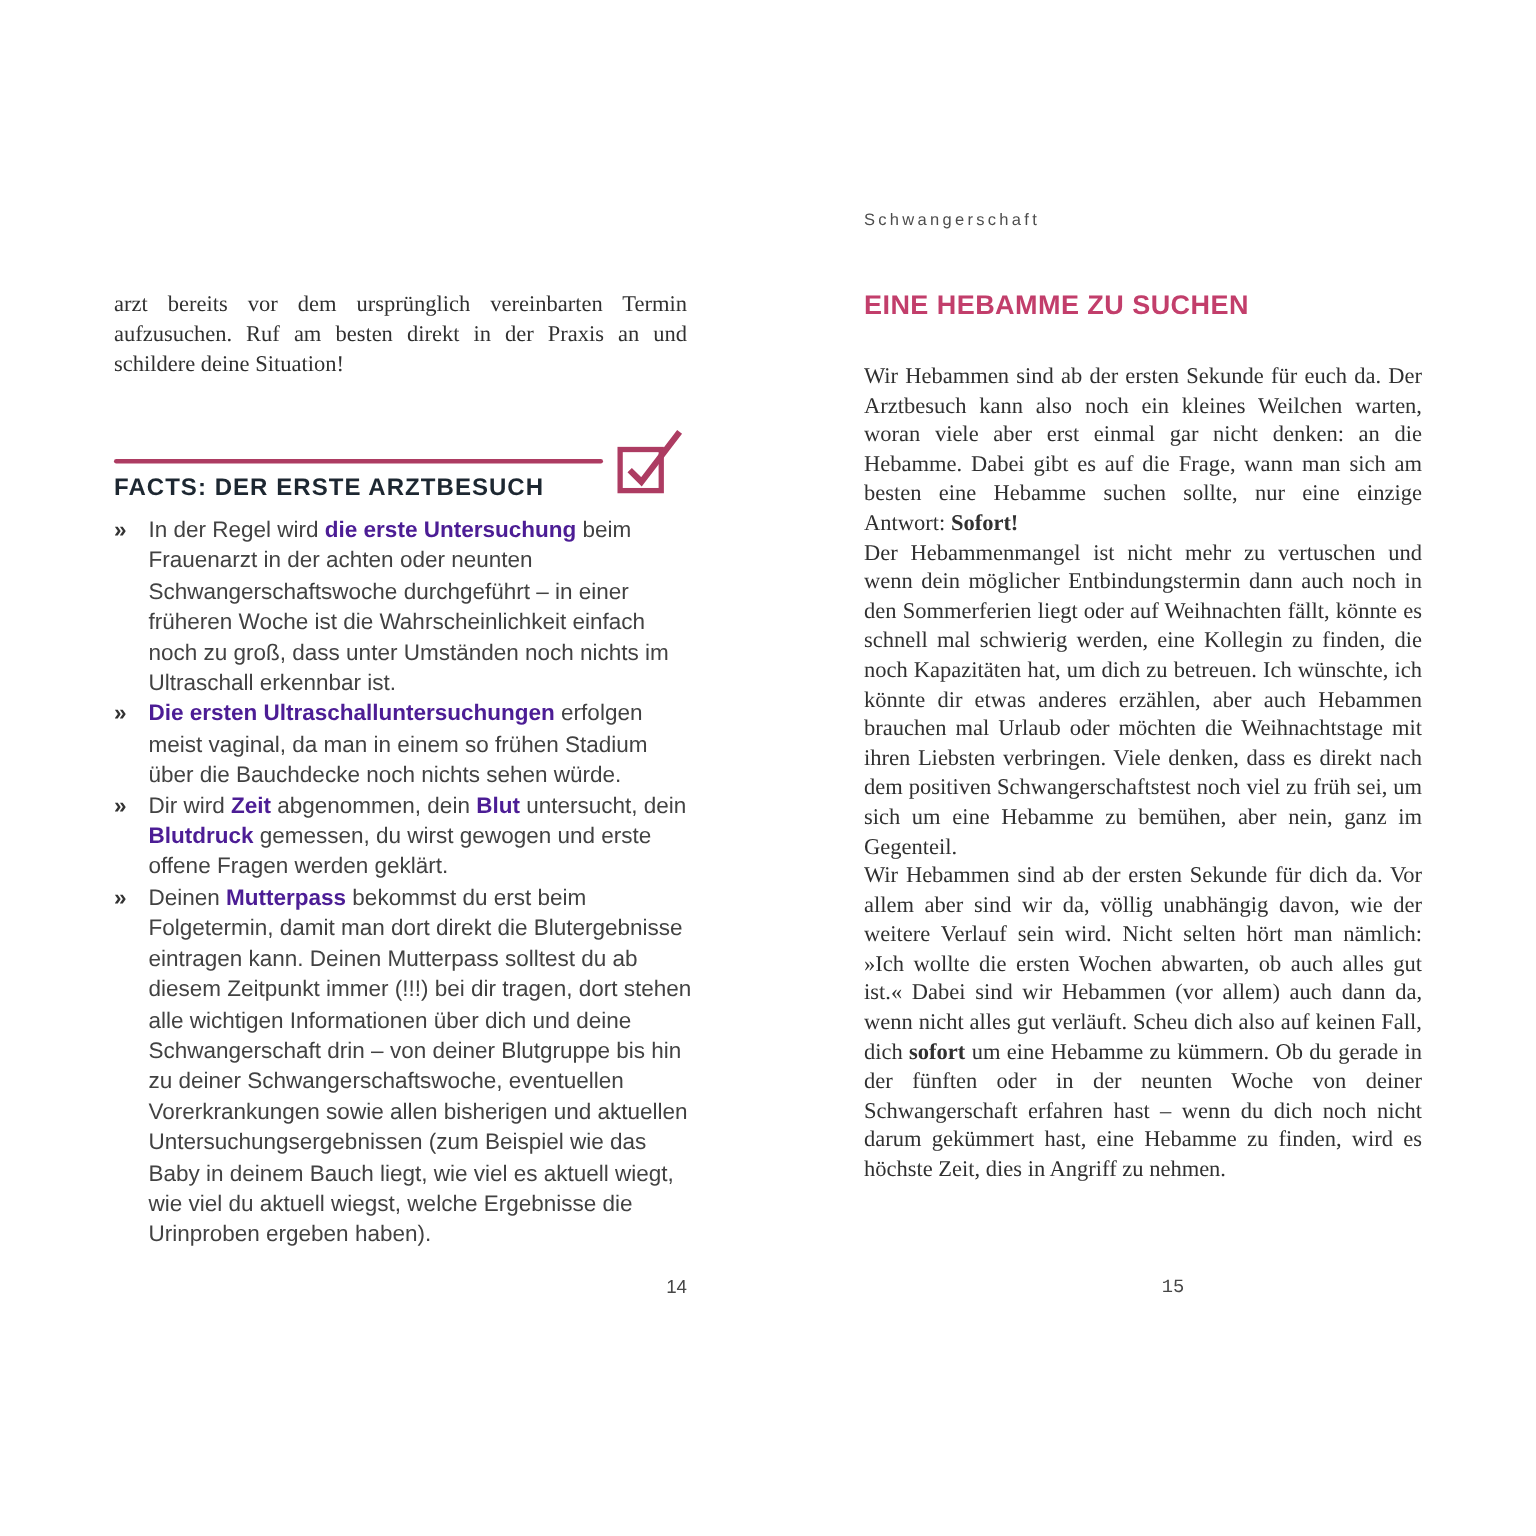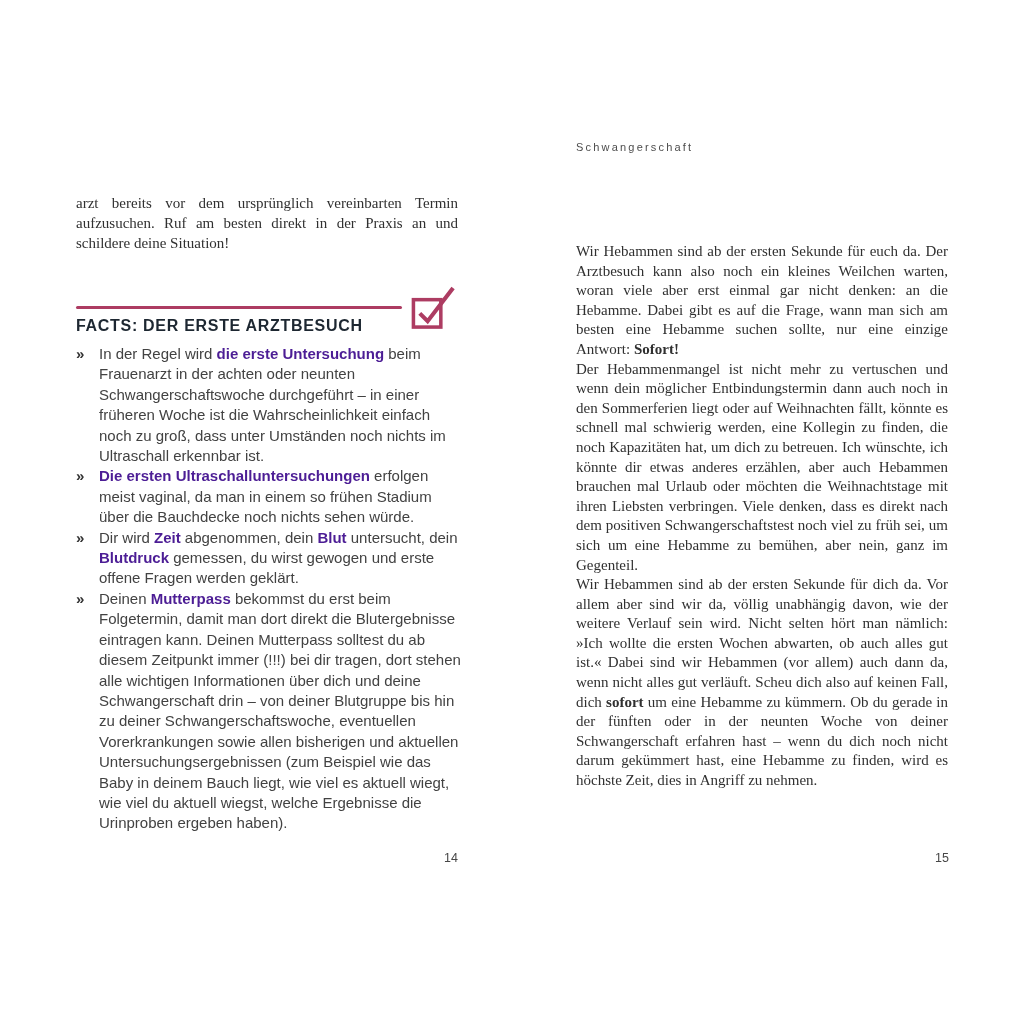--- a/index.html
+++ b/index.html
@@ -122,21 +122,21 @@
   .body-right b { font-weight: 700; }
 
   
   .page-num {
     position: absolute;
     top: 851px;
     font-size: 12.5px;
     color: #474747;
   }
   .pn-left  { left: 76px;  width: 382px; text-align: right; }
-  .pn-right { left: 577px; width: 372px; text-align: right; }
+  .pn-right { left: 596px; width: 372px; text-align: center; font-family: Liberation Mono, monospace; }
 </style>
 </head>
 <body>
 
 <div class="spread">
 
   <section>
 
     <p class="serif intro"><span>arzt bereits vor dem ursprünglich vereinbarten Termin aufzusuchen. Ruf am besten direkt in der Praxis an und schildere deine Situation!</span></p>
 
@@ -169,20 +169,21 @@
     </ul>
 
     <div class="page-num pn-left">14</div>
   </section>
 
   <section>
 
     <div class="running-header">Schwangerschaft</div>
 
     <h1 class="main-heading">
+      <span class="hl">EINE HEBAMME ZU SUCHEN</span>
     </h1>
 
     <div class="body-right serif">
       <p><span>Wir Hebammen sind ab der ersten Sekunde für euch da. Der Arztbesuch kann also noch ein kleines Weilchen warten, woran viele aber erst einmal gar nicht denken: an die Hebamme. Dabei gibt es auf die Frage, wann man sich am besten eine Hebamme suchen sollte, nur eine einzige Antwort: </span><b>Sofort!</b></p>
       <p><span>Der Hebammenmangel ist nicht mehr zu vertuschen und wenn dein möglicher Entbindungstermin dann auch noch in den Sommerferien liegt oder auf Weihnachten fällt, könnte es schnell mal schwierig werden, eine Kollegin zu finden, die noch Kapazitäten hat, um dich zu betreuen. Ich wünschte, ich könnte dir etwas anderes erzählen, aber auch Hebammen brauchen mal Urlaub oder möchten die Weihnachtstage mit ihren Liebsten verbringen. Viele denken, dass es direkt nach dem positiven Schwangerschaftstest noch viel zu früh sei, um sich um eine Hebamme zu bemühen, aber nein, ganz im Gegenteil.</span></p>
       <p><span>Wir Hebammen sind ab der ersten Sekunde für dich da. Vor allem aber sind wir da, völlig unabhängig davon, wie der weitere Verlauf sein wird. Nicht selten hört man nämlich: »Ich wollte die ersten Wochen abwarten, ob auch alles gut ist.« Dabei sind wir Hebammen (vor allem) auch dann da, wenn nicht alles gut verläuft. Scheu dich also auf keinen Fall, dich </span><b>sofort</b><span> um eine Hebamme zu kümmern. Ob du gerade in der fünften oder in der neunten Woche von deiner Schwangerschaft erfahren hast – wenn du dich noch nicht darum gekümmert hast, eine Hebamme zu finden, wird es höchste Zeit, dies in Angriff zu nehmen.</span></p>
     </div>
 
     <div class="page-num pn-right">15</div>
   </section>

